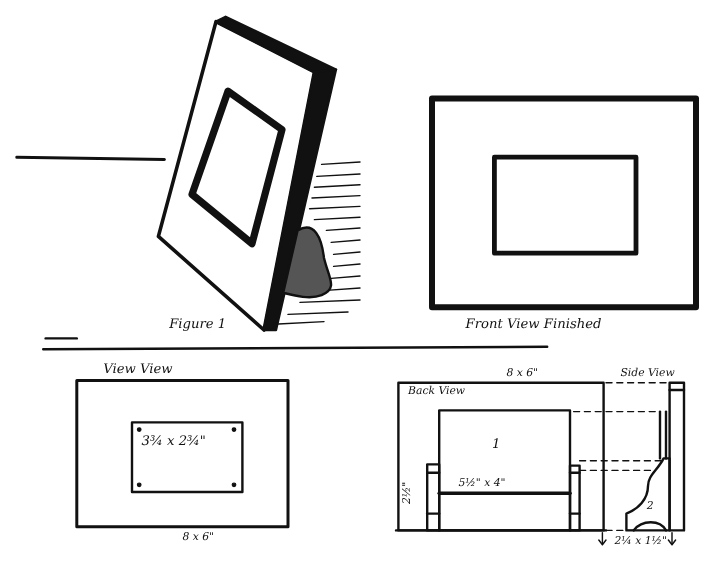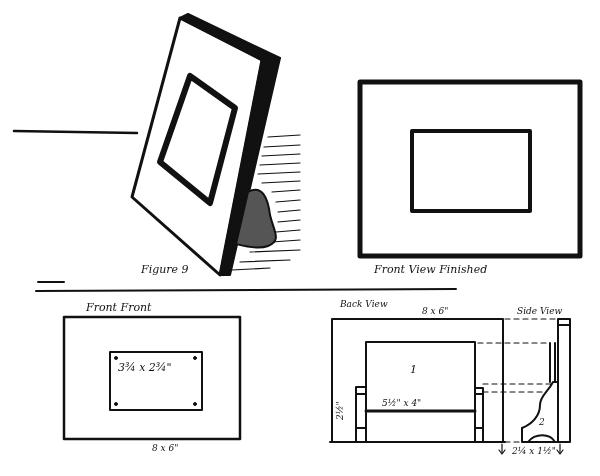--- a/index.html
+++ b/index.html
@@ -88,28 +88,28 @@
         <line x1="505" y1="442" x2="528" y2="442"></line>
       </g>
       <line x1="502" y1="444" x2="502" y2="453" stroke-width="1.2"></line>
       <polyline points="499,450 502,454 505,450" stroke-width="1.2"></polyline>
       <line x1="560" y1="444" x2="560" y2="453" stroke-width="1.2"></line>
       <polyline points="557,450 560,454 563,450" stroke-width="1.2"></polyline>
     </g>
   </g>
 </svg>
 
-<div class="lbl med" style="left:141px;top:264px;">Figure 9</div>
-<div class="lbl med" style="left:374px;top:264px;font-style:italic;">Front View Finished</div>
+<div class="lbl med" style="left:141px;top:264px;">Figure 1</div>
+<div class="lbl med" style="left:388px;top:264px;font-style:italic;">Front View Finished</div>
 
-<div class="lbl med" style="left:86px;top:302px;">Front Front</div>
+<div class="lbl med" style="left:86px;top:302px;">View View</div>
 <div class="lbl med" style="left:118px;top:362px;">3¾ x 2¾"</div>
 <div class="lbl small" style="left:152px;top:444px;">8 x 6"</div>
 
-<div class="lbl small" style="left:340px;top:300px;text-align:center;">Back View</div>
+<div class="lbl small" style="left:340px;top:322px;text-align:center;">Back View</div>
 <div class="lbl small" style="left:422px;top:307px;">8 x 6"</div>
 <div class="lbl med" style="left:410px;top:364px;">1</div>
 <div class="lbl small" style="left:382px;top:399px;">5½" x 4"</div>
 <div class="lbl small" style="left:336px;top:420px;transform:rotate(-90deg);transform-origin:left top;">2½"</div>
 
 <div class="lbl small" style="left:517px;top:307px;font-style:italic;">Side View</div>
 <div class="lbl small" style="left:539px;top:418px;">2</div>
 <div class="lbl small" style="left:512px;top:447px;">2¼ x 1½"</div>
 
 </body></html>

